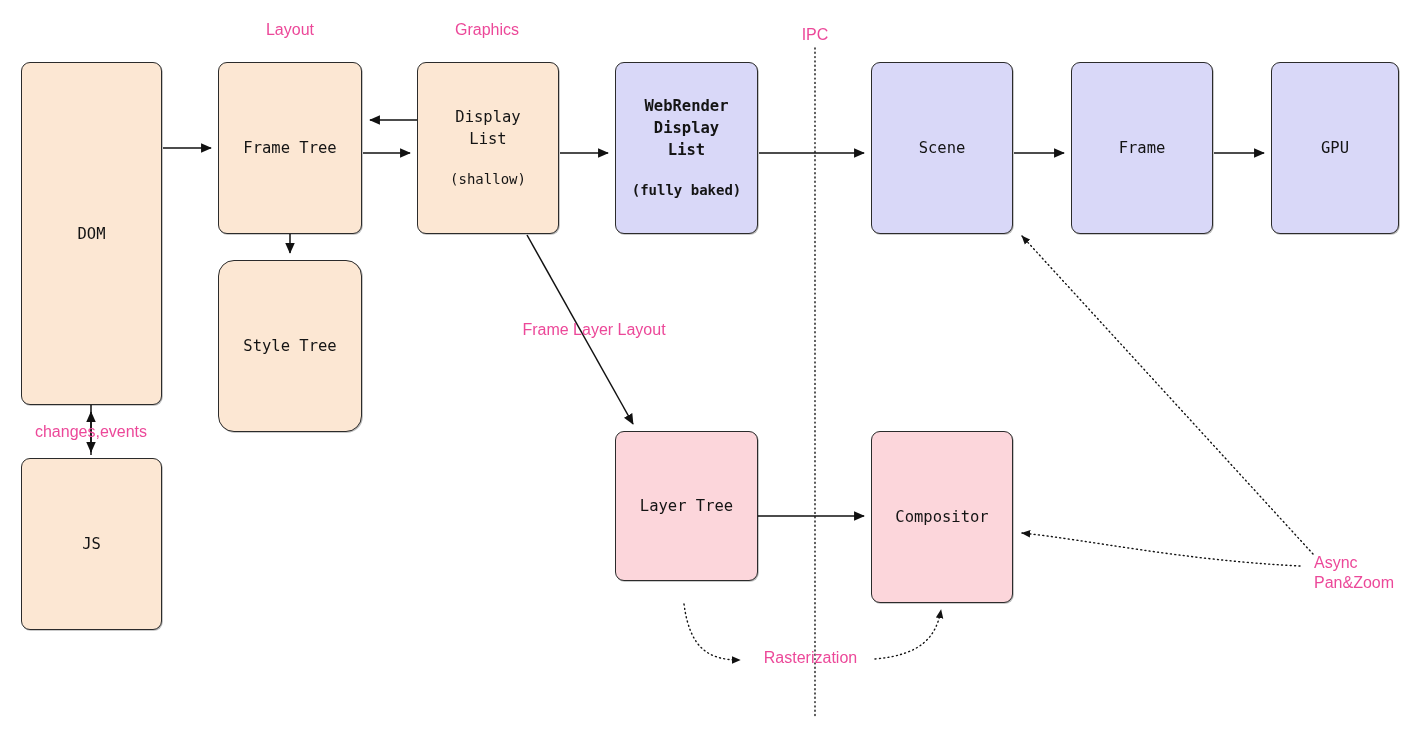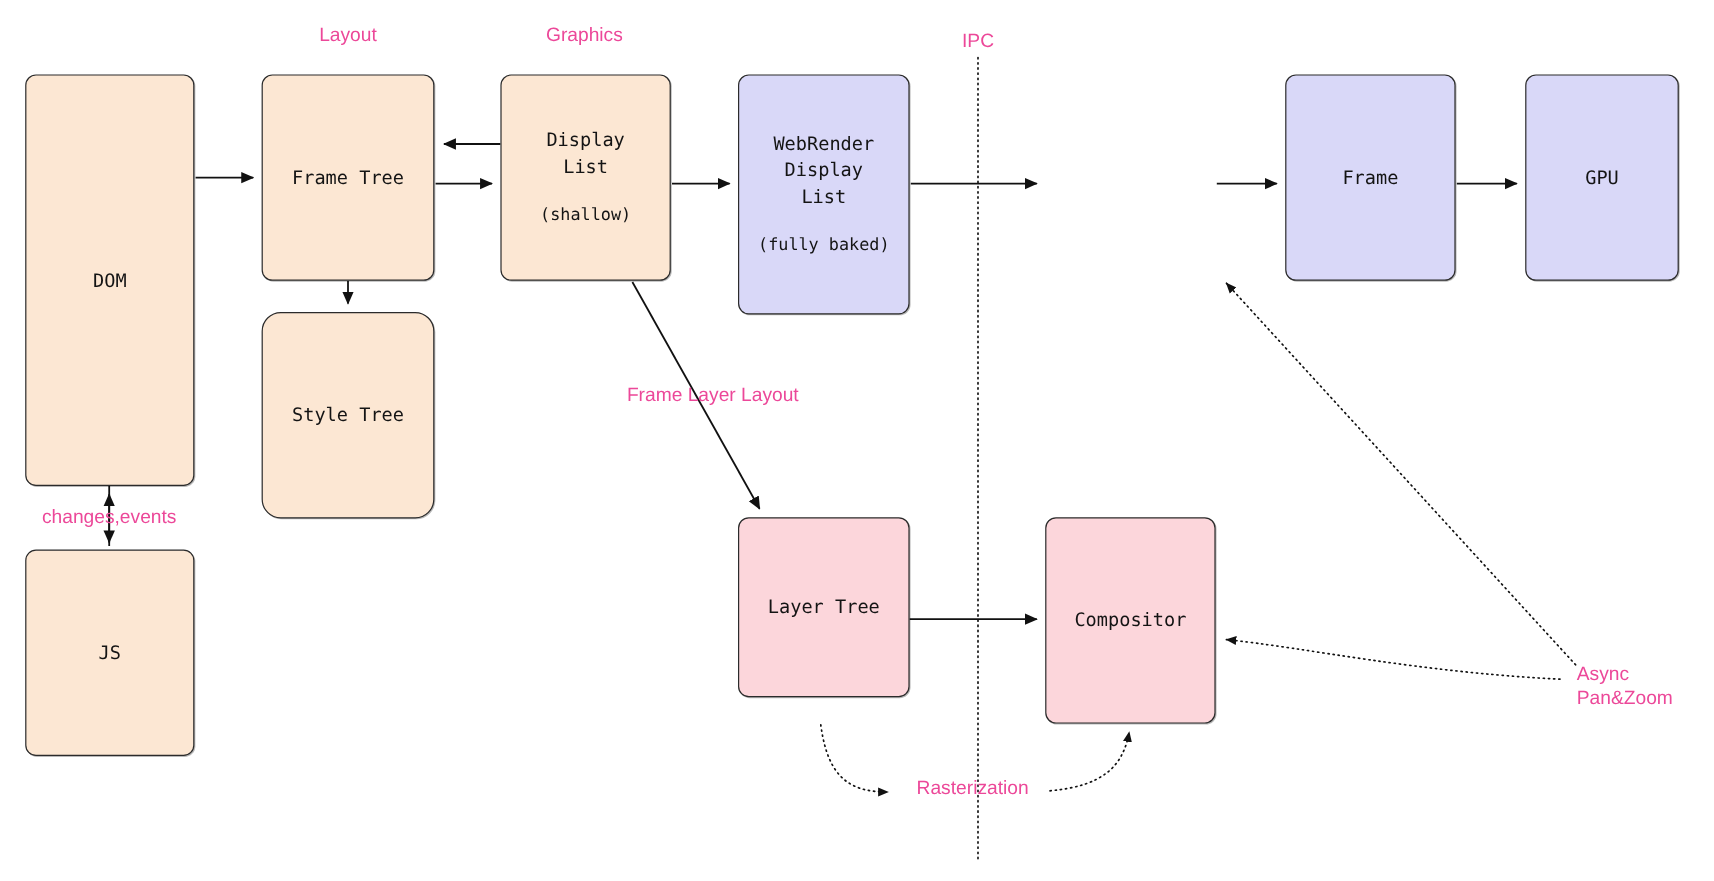--- a/index.html
+++ b/index.html
@@ -140,27 +140,30 @@
   <div class="node peach" style="left:218px; top:260px; width:144px; height:172px;border-radius:16px;">
     <span class="title">Style Tree</span>
   </div>
 
   <div class="node peach" style="left:417px; top:62px; width:142px; height:172px;">
     <span class="title">Display
 List</span>
     <span class="sub">(shallow)</span>
   </div>
 
-  <div class="node blue" style="left:615px; top:62px; width:143px; height:200px;">
+  <div class="node blue" style="left:615px; top:62px; width:143px; height:172px;font-weight:bold;">
     <span class="title">WebRender
 Display
 List</span>
     <span class="sub">(fully baked)</span>
   </div>
 
+  <div class="node blue" style="left:871px; top:62px; width:142px; height:172px;">
+    <span class="title">Scene</span>
+  </div>
 
   <div class="node blue" style="left:1071px; top:62px; width:142px; height:172px;">
     <span class="title">Frame</span>
   </div>
 
   <div class="node blue" style="left:1271px; top:62px; width:128px; height:172px;">
     <span class="title">GPU</span>
   </div>
 
   <div class="node pink" style="left:615px; top:431px; width:143px; height:150px;">

